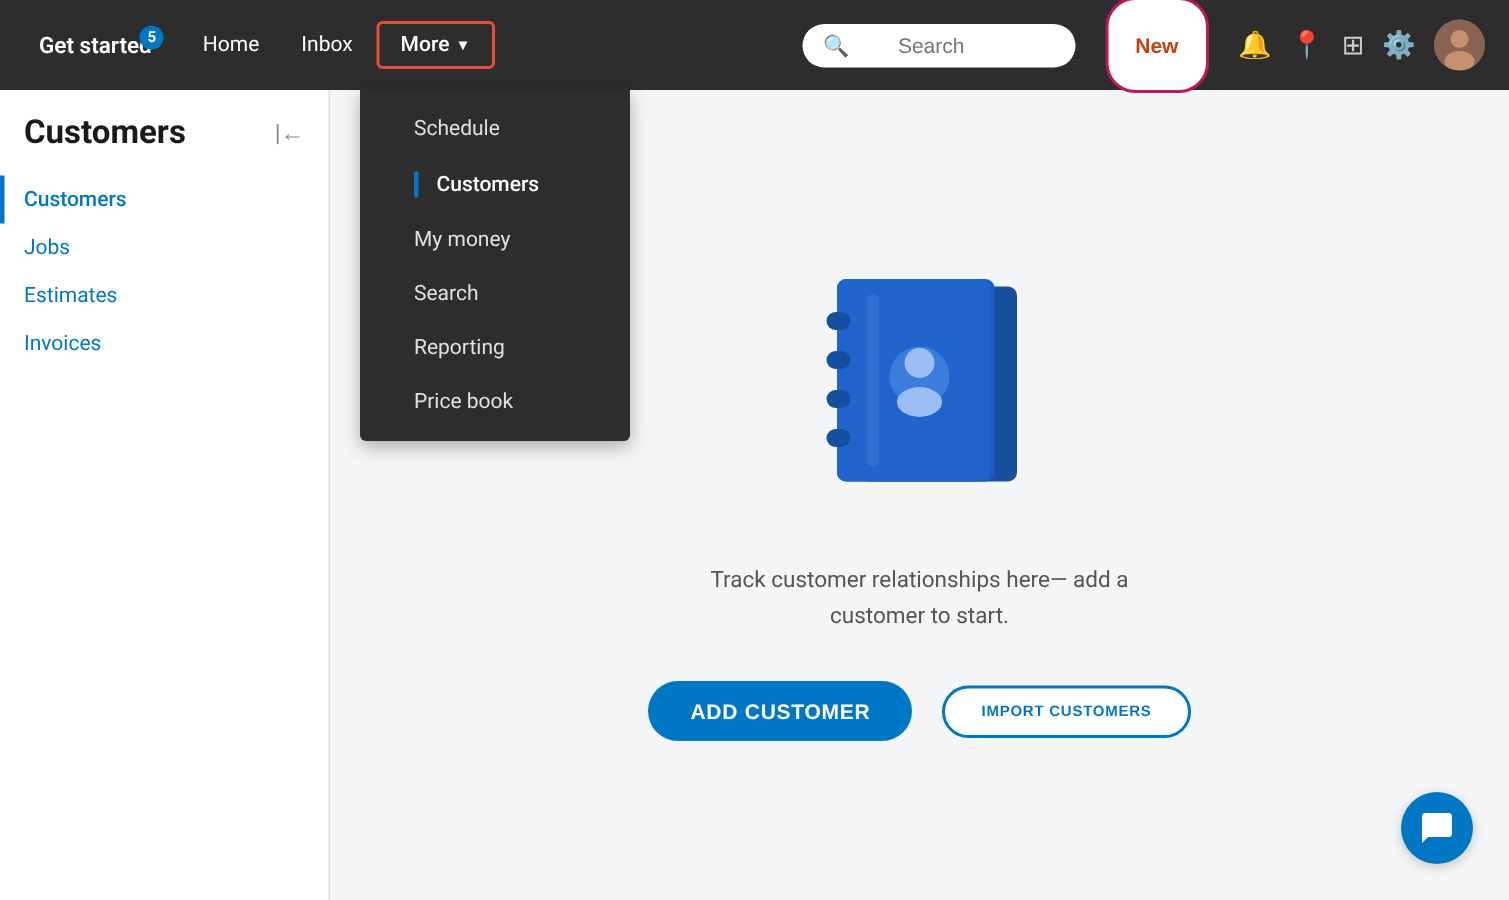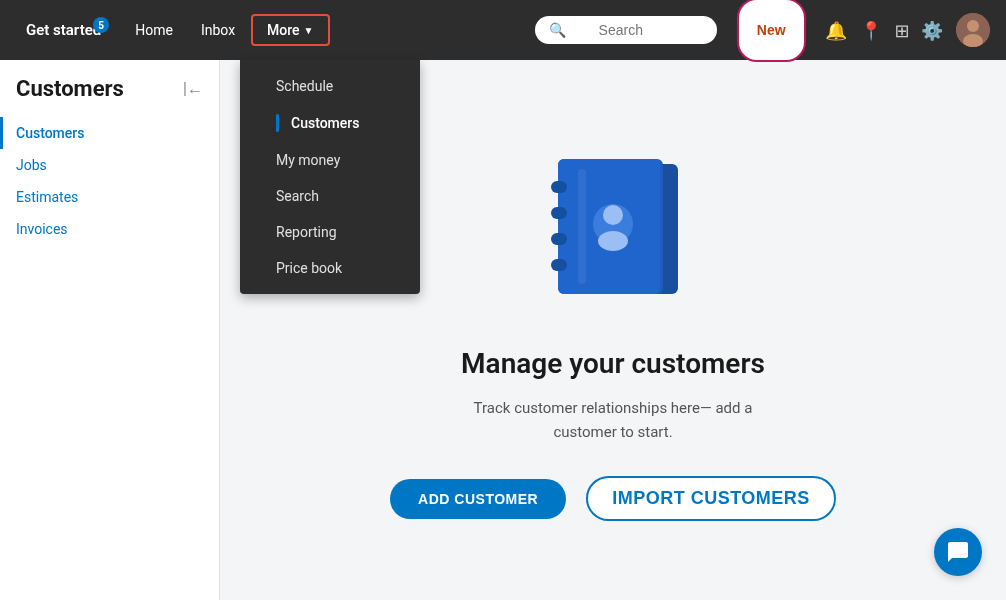--- a/index.html
+++ b/index.html
@@ -246,21 +246,21 @@
       font-weight: 700;
       cursor: pointer;
       letter-spacing: 0.5px;
     }
     .btn-secondary {
       background: white;
       color: #0077c5;
       border: 2px solid #0077c5;
       border-radius: 24px;
       padding: 10px 24px;
-      font-size: 18px;
+      font-size: 10px;
       font-weight: 700;
       cursor: pointer;
       letter-spacing: 0.5px;
     }
 
     
     .chat-fab {
       position: fixed;
       bottom: 24px;
       right: 24px;
@@ -374,21 +374,20 @@
         <rect x="28" y="120" width="16" height="12" rx="6" fill="#1550a0"></rect>
 
         <circle cx="90" cy="85" r="20" fill="#4d8de8" opacity="0.6"></circle>
         <circle cx="90" cy="76" r="10" fill="#9bbef5"></circle>
         <ellipse cx="90" cy="102" rx="15" ry="10" fill="#9bbef5"></ellipse>
 
         <rect x="55" y="30" width="8" height="115" rx="4" fill="rgba(255,255,255,0.07)"></rect>
       </svg>
     </div>
 
-    <h1 class="hero-title">Manage your customers</h1>
     <p class="hero-subtitle">Track customer relationships here— add a customer to start.</p>
 
     <div class="hero-actions">
       <button class="btn-primary">ADD CUSTOMER</button>
       <button class="btn-secondary">IMPORT CUSTOMERS</button>
     </div>
   </main>
 </div>
 
 <div class="chat-fab">

